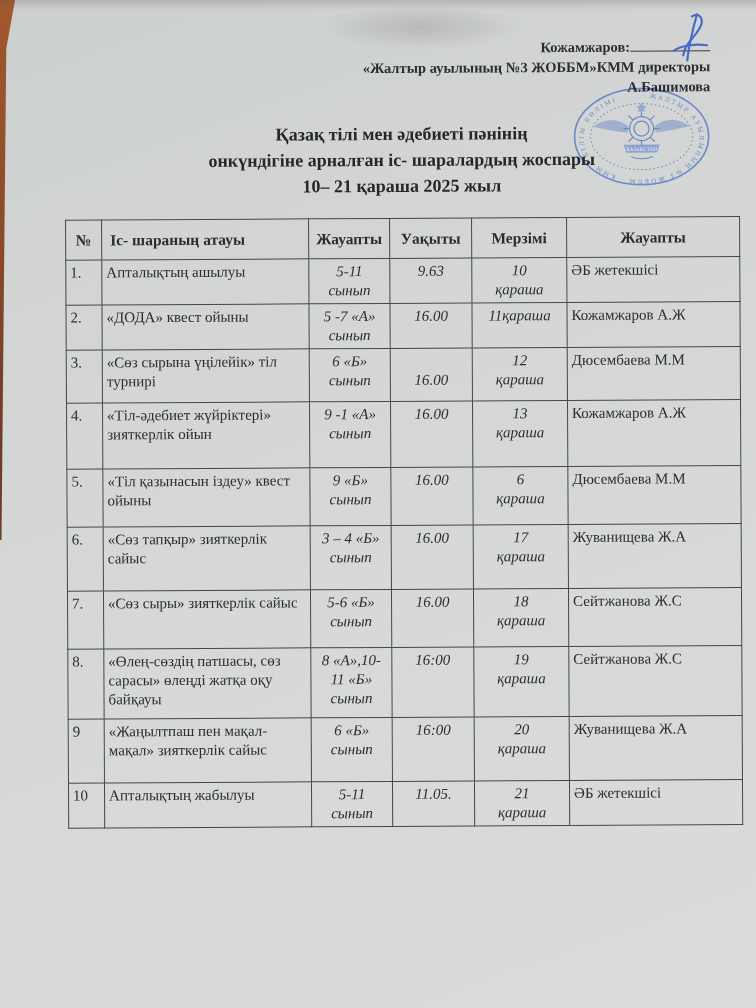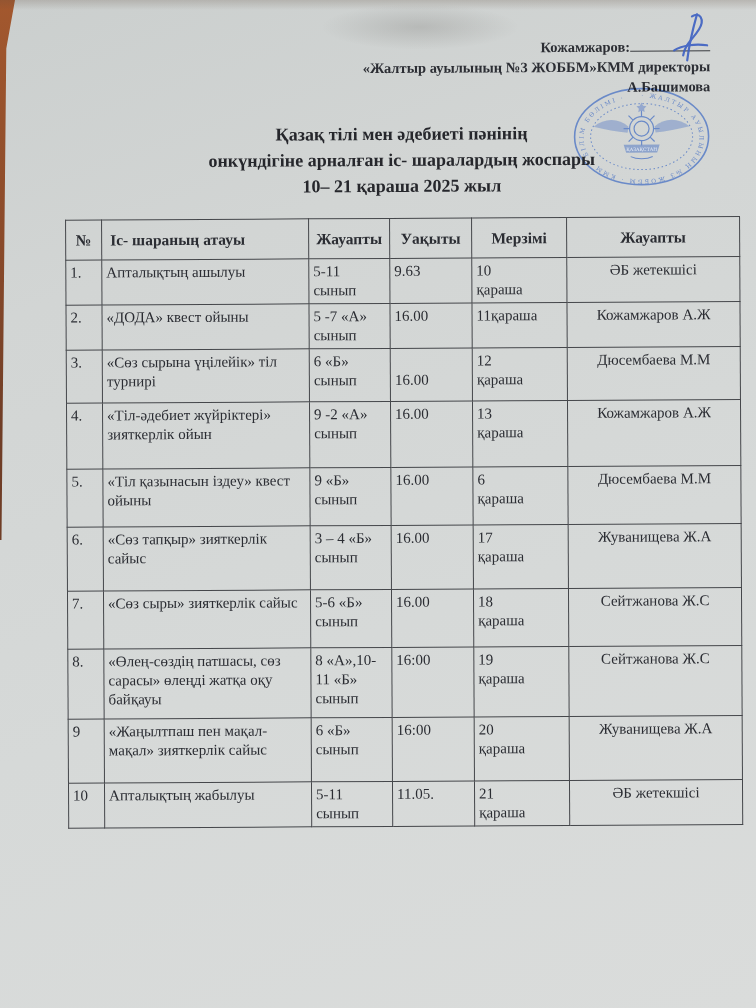--- a/index.html
+++ b/index.html
@@ -35,22 +35,22 @@
     font-weight:700;font-size:18px;line-height:26px;color:#26272c;}
 
   
   .doc-table{position:absolute;top:218px;left:66px;width:674px;border-collapse:collapse;
     table-layout:fixed;font-size:15px;color:#2b2d33;}
   .doc-table td,.doc-table th{border:1.6px solid #45474b;vertical-align:top;
     padding:3px 4px;line-height:19px;overflow:hidden;}
   .doc-table th{font-weight:700;vertical-align:middle;font-size:15.5px;padding:4px 2px;}
   .c-num{text-align:left;padding-left:7px;}
   .c-name{text-align:left;padding-left:8px;}
-  .c-class,.c-time,.c-date{text-align:left;white-space:pre-line;}
-  .c-resp{text-align:center;padding-top:4px;}
+  .c-class,.c-time,.c-date{text-align:center;white-space:pre-line;font-style:italic;}
+  .c-resp{padding-top:4px;}
 </style>
 </head>
 <body>
 
 <div class="edge-left"></div>
 <div class="top-shade"></div>
 <div class="top-blob"></div>
 
 <div id="sheet">
 
@@ -149,21 +149,21 @@
 16.00</td>
           <td class="c-date">12
 қараша</td>
           <td class="c-resp">Дюсембаева М.М</td>
         </tr>
         <tr style="height: 66px;">
           <td class="c-num">4.</td>
           <td class="c-name">«Тіл-әдебиет
 жүйріктері» зияткерлік
 ойын</td>
-          <td class="c-class">9 -2 «А»
+          <td class="c-class">9 -1 «А»
 сынып</td>
           <td class="c-time">16.00</td>
           <td class="c-date">13
 қараша</td>
           <td class="c-resp">Кожамжаров А.Ж</td>
         </tr>
         <tr style="height: 58px;">
           <td class="c-num">5.</td>
           <td class="c-name">«Тіл қазынасын іздеу»
 квест ойыны</td>

